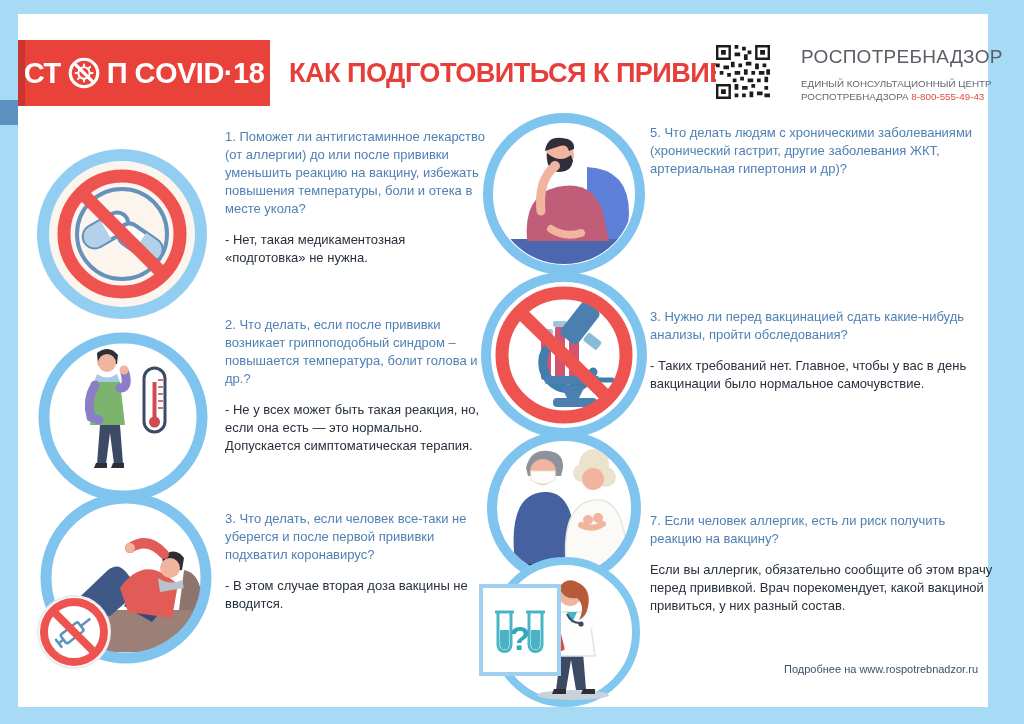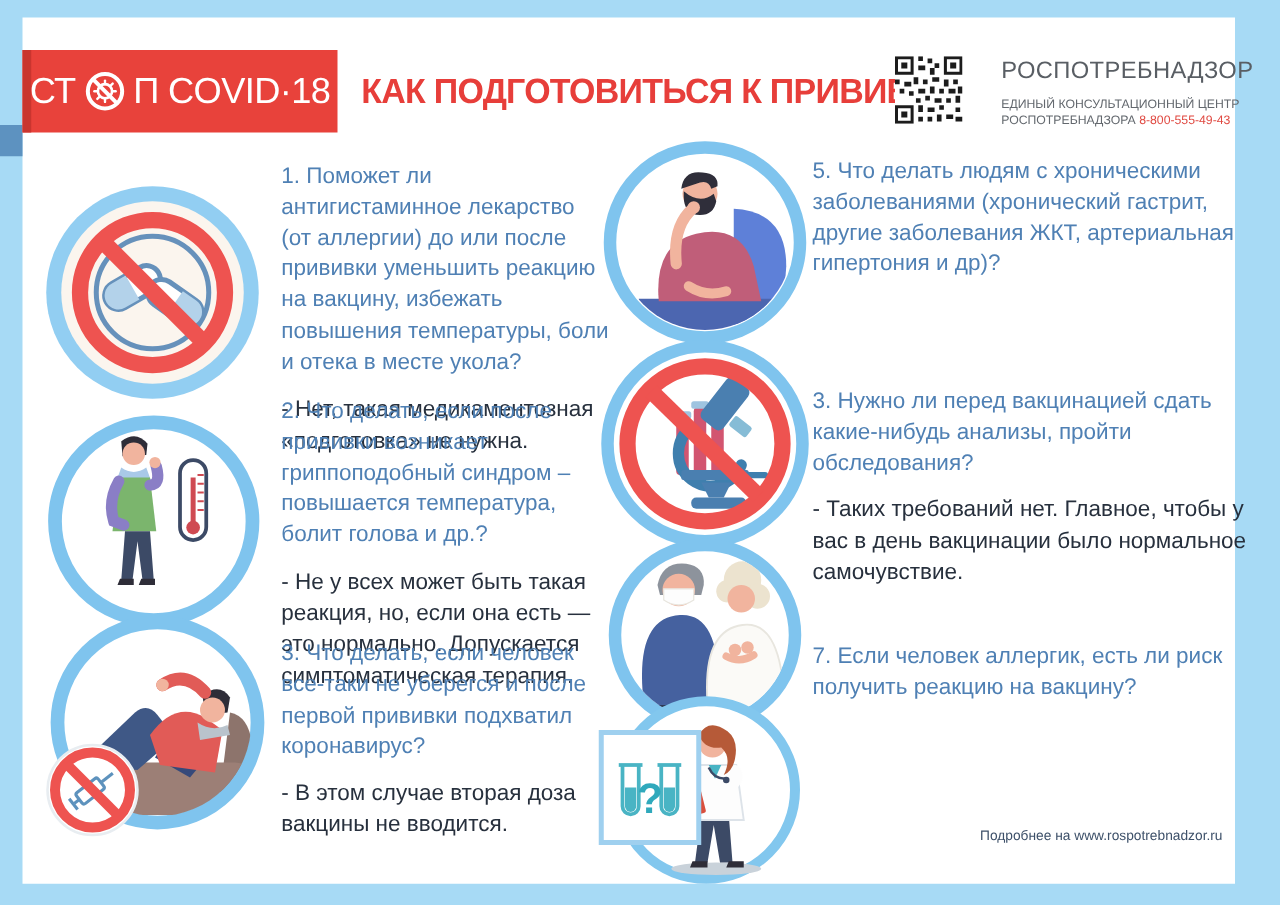--- a/index.html
+++ b/index.html
@@ -3,33 +3,33 @@
 <meta charset="utf-8">
 <style>
   *{box-sizing:border-box}
   html,body{margin:0;padding:0}
   body{font-family:"Liberation Sans",sans-serif;background:#e9eef2}
   .page{position:relative;width:1024px;height:724px;background:#a7daf5;overflow:hidden}
   .sheet{position:absolute;left:18px;top:14px;width:970px;height:693px;background:#ffffff}
   .banner-fold{position:absolute;left:0;top:100px;width:18px;height:25px;background:#5d92c0}
   .banner{position:absolute;left:18px;top:40px;width:252px;height:66px;background:#e8423b;
           display:flex;align-items:center;justify-content:center;gap:5px;
-          color:#fff;font-weight:normal;font-size:29px;letter-spacing:-0.5px;white-space:nowrap}
+          color:#fff;font-weight:bold;font-size:29px;letter-spacing:-0.5px;white-space:nowrap}
   .banner::before{content:"";position:absolute;left:0;top:0;width:7px;height:100%;background:#c9352f}
   .banner .vicon{width:36px;height:36px;flex:0 0 auto}
   .title{position:absolute;left:289px;top:57px;margin:0;font-size:28px;font-weight:bold;color:#e73e3a;
          letter-spacing:-0.6px;transform:scaleX(.97);transform-origin:left top;white-space:nowrap}
   .qr{position:absolute;left:716px;top:45px;width:54px;height:54px}
   .org{position:absolute;left:801px;top:46px;width:200px}
   .org-name{font-size:19px;color:#595e64;letter-spacing:.3px;margin-bottom:9px;white-space:nowrap}
   .org-sub{font-size:9.8px;color:#63686e;line-height:13px;white-space:nowrap}
   .org-phone{color:#e04a42}
   .circ{position:absolute}
   .circ svg{display:block;width:100%;height:100%;overflow:visible}
-  .qa{position:absolute;font-size:18px;line-height:1.38}
+  .qa{position:absolute;font-size:13px;line-height:1.38}
   .qa .q{margin:0;color:#4f80b4}
   .qa .a{margin:13px 0 0 0;color:#27303d}
   .footer{position:absolute;right:46px;top:663px;font-size:11px;color:#3d5069}
 </style>
 </head>
 <body>
 
 <div class="page">
   <div class="sheet"></div>
   <div class="banner-fold"></div>
@@ -276,16 +276,17 @@
 
   <div class="qa" style="left:650px;top:124px;width:348px">
     <p class="q">5.  Что делать людям с хроническими заболеваниями (хронический гастрит, другие заболевания ЖКТ, артериальная гипертония и др)?</p>
   </div>
   <div class="qa" style="left:650px;top:308px;width:348px">
     <p class="q">3.  Нужно ли перед вакцинацией сдать какие-нибудь анализы, пройти обследования?</p>
     <p class="a">- Таких требований нет. Главное, чтобы у вас в день вакцинации было нормальное самочувствие.</p>
   </div>
   <div class="qa" style="left:650px;top:512px;width:348px">
     <p class="q">7.  Если человек аллергик, есть ли риск получить реакцию на вакцину?</p>
+    <p class="a">Если вы аллергик, обязательно сообщите об этом врачу перед прививкой. Врач порекомендует, какой вакциной привиться, у них разный состав.</p>
   </div>
 
   <div class="footer">Подробнее на www.rospotrebnadzor.ru</div>
 </div>
 
 </body></html>

